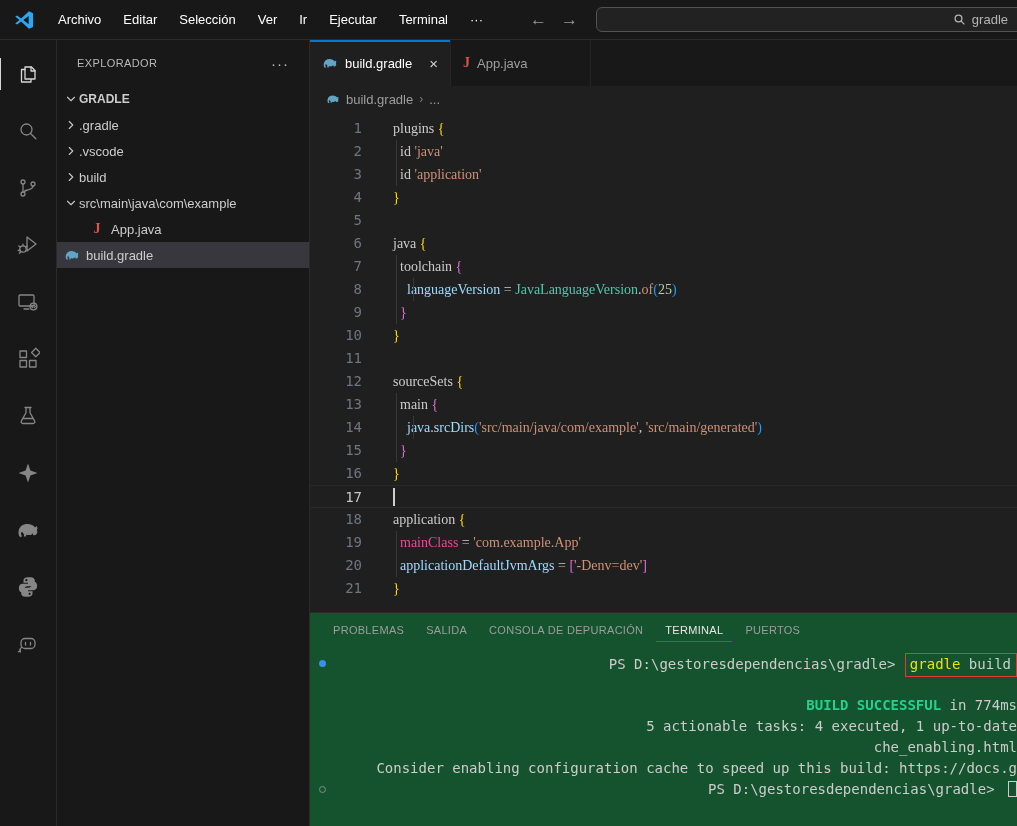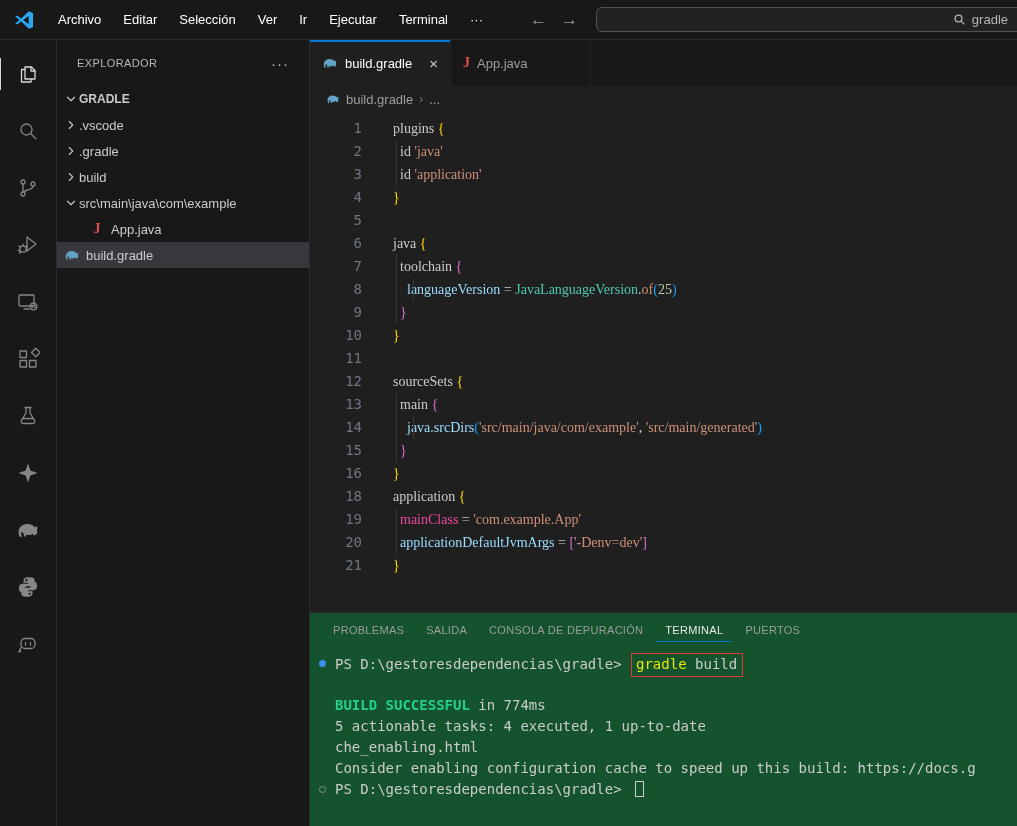--- a/index.html
+++ b/index.html
@@ -70,21 +70,21 @@
   .cl .lc { position:absolute; left:83px; right:0; top:0; bottom:0; white-space:pre; font-family:Liberation Serif, serif; }
   .guide { position:absolute; top:0; bottom:0; width:1px; background:#373737; }
   .caret { position:absolute; left:0; top:2px; width:2px; height:18px; background:#cfcfcf; }
 
   
   .panel { flex:1; background:#14532d; border-top:1px solid #2b2b2b; display:flex; flex-direction:column; min-height:0; }
   .panel-tabs { height:34px; display:flex; align-items:center; padding-left:14px; gap:4px; flex:none; }
   .panel-tab { font-size:11px; color:#9d9d9d; padding:6px 9px 5px; letter-spacing:.3px; border-bottom:1.5px solid transparent; white-space:nowrap; }
   .panel-tab.active { color:#e7e7e7; border-bottom-color:#0078d4; }
   .term { flex:1; padding:6px 0 0 0; font-size:14px; overflow:hidden; }
-  .tl { position:relative; height:21px; line-height:21px; padding-left:25px; white-space:pre; font-family:"DejaVu Sans Mono", monospace; color:#cccccc; }
+  .tl { position:relative; height:21px; line-height:21px; padding-left:25px; white-space:pre; font-family:"DejaVu Sans Mono", monospace; color:#cccccc;text-align:right; }
   .marker { position:absolute; left:9px; top:7px; width:7px; height:7px; border-radius:50%; }
   .marker.filled { background:#3b8eea; }
   .marker.ring { border:1.5px solid #8a8a8a; background:transparent; }
   .redbox { display:inline-block; border:1px solid #e53935; padding:0 5px 1px 4px; margin-left:1px; }
   .term-cursor { display:inline-block; width:9px; height:16px; border:1px solid #cccccc; vertical-align:-3px; margin-left:5px; }
 </style>
 </head>
 <body>
 
 <div class="titlebar">
@@ -227,29 +227,29 @@
             </svg>
           </span>
   <span>GRADLE</span>
         </div>
         <div class="tree-row lvl0">
           <span class="twisty">
             <svg class="chev" viewBox="0 0 16 16" fill="none" stroke="currentColor" stroke-width="1.3" stroke-linecap="round" stroke-linejoin="round">
               <path d="m6 4 4 4-4 4"></path>
             </svg>
           </span>
-          <span>.vscode</span>
+          <span>.gradle</span>
         </div>
         <div class="tree-row lvl0">
           <span class="twisty">
             <svg class="chev" viewBox="0 0 16 16" fill="none" stroke="currentColor" stroke-width="1.3" stroke-linecap="round" stroke-linejoin="round">
               <path d="m6 4 4 4-4 4"></path>
             </svg>
           </span>
-          <span>.gradle</span>
+          <span>.vscode</span>
         </div>
         <div class="tree-row lvl0">
           <span class="twisty">
             <svg class="chev" viewBox="0 0 16 16" fill="none" stroke="currentColor" stroke-width="1.3" stroke-linecap="round" stroke-linejoin="round">
               <path d="m6 4 4 4-4 4"></path>
             </svg>
           </span>
           <span>build</span>
         </div>
         <div class="tree-row lvl0">
@@ -359,20 +359,24 @@
           <span class="lc"><div class="guide" style="left:3px"></div><div class="guide" style="left:20px"></div><span style="color:#cccccc">    </span><span style="color:#9cdcfe">java</span><span style="color:#cccccc">.</span><span style="color:#9cdcfe">srcDirs</span><span style="color:#179fff">(</span><span style="color:#ce9178">'src/main/java/com/example'</span><span style="color:#cccccc">, </span><span style="color:#ce9178">'src/main/generated'</span><span style="color:#179fff">)</span></span>
         </div>
         <div class="cl">
           <span class="num">15</span>
           <span class="lc"><div class="guide" style="left:3px"></div><span style="color:#cccccc">  </span><span style="color:#da70d6">}</span></span>
         </div>
         <div class="cl">
           <span class="num">16</span>
           <span class="lc"><span style="color:#ffd700">}</span></span>
         </div>
+        <div class="cl cur">
+          <span class="num">17</span>
+          <span class="lc"><div class="caret"></div></span>
+        </div>
         <div class="cl">
           <span class="num">18</span>
           <span class="lc"><span style="color:#cccccc">application </span><span style="color:#ffd700">{</span></span>
         </div>
         <div class="cl">
           <span class="num">19</span>
           <span class="lc"><div class="guide" style="left:3px"></div><span style="color:#cccccc">  </span><span style="color:#ec4899">mainClass</span><span style="color:#cccccc"> = </span><span style="color:#ce9178">'com.example.App'</span></span>
         </div>
         <div class="cl">
           <span class="num">20</span>

